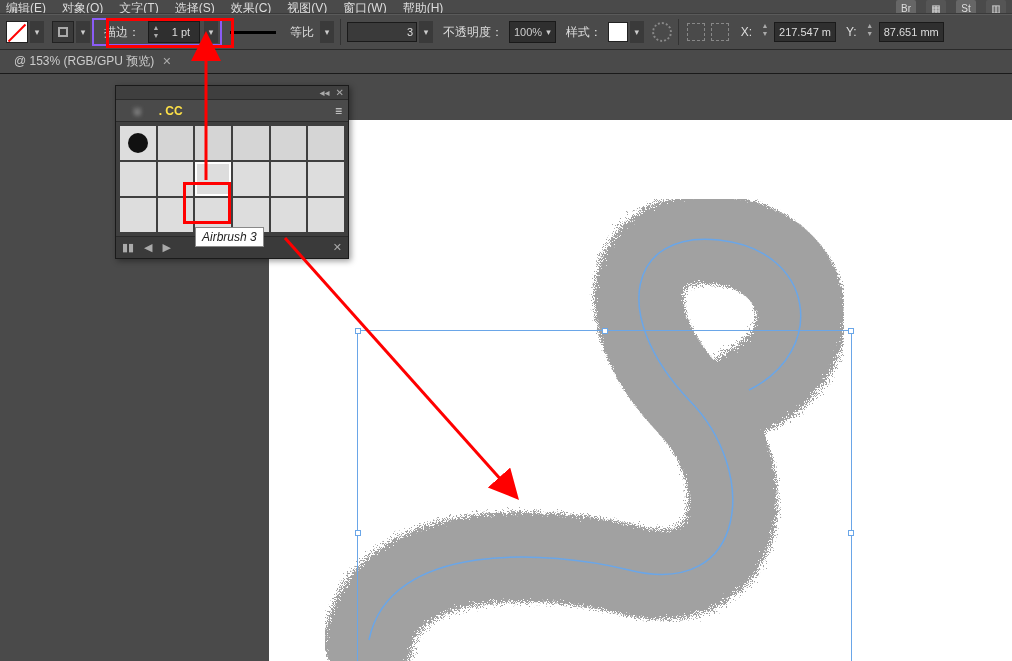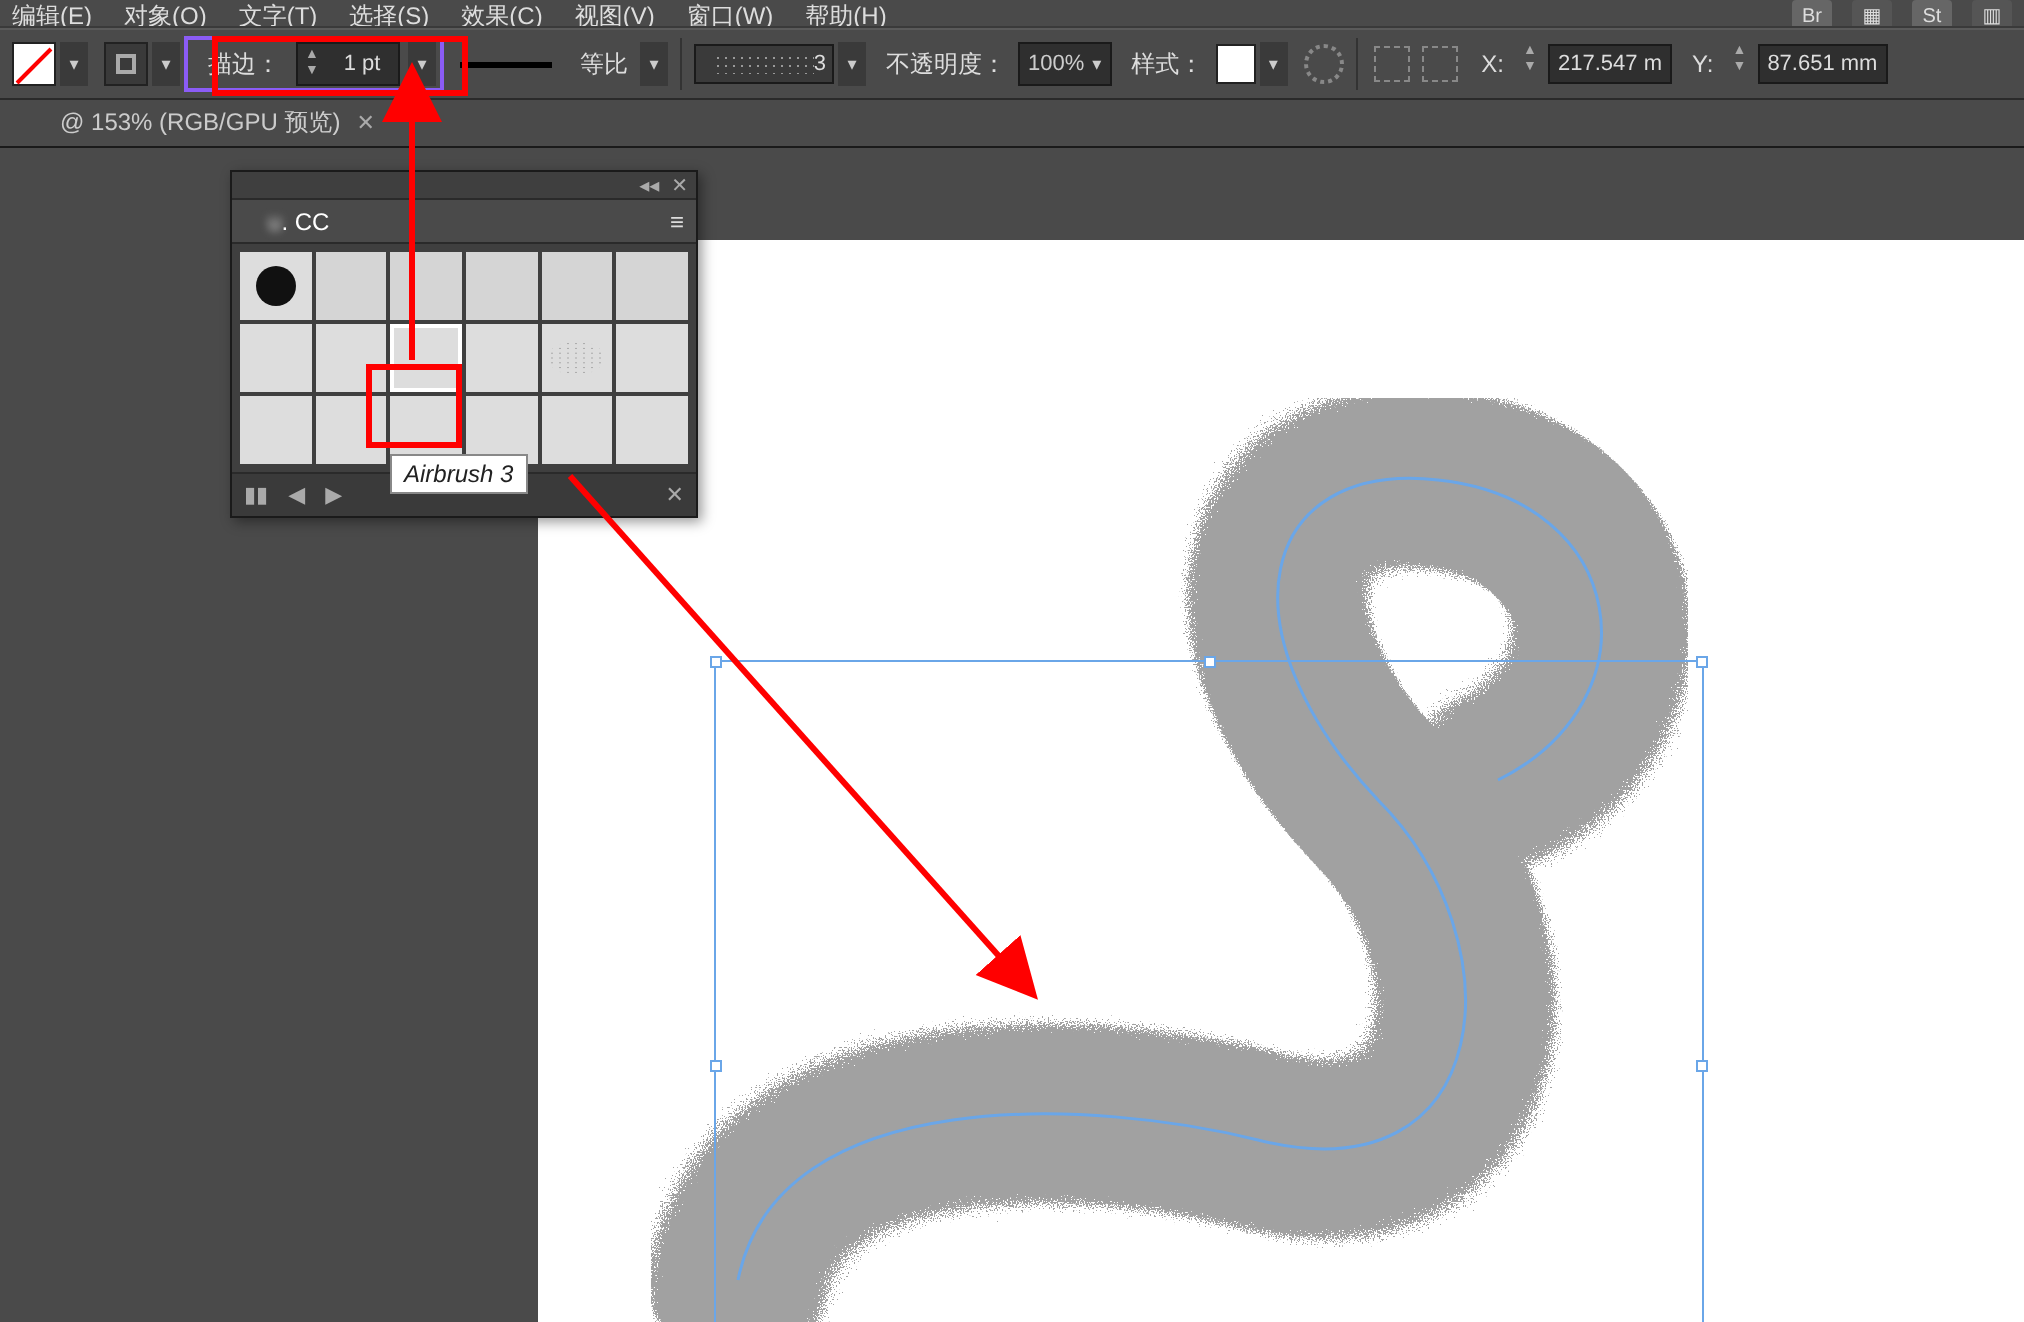--- a/index.html
+++ b/index.html
@@ -25,33 +25,33 @@
 .brushprev .dots { width: 50px; height: 10px; background: radial-gradient(#999 20%, transparent 20%) 0 0/4px 4px;}
 .brushprev .num3 { position:absolute; right:3px; font-size:11px; color:#ddd;}
 .pct-field { background:#2f2f2f; border:1px solid #1a1a1a; height:22px; padding:0 4px; display:flex; align-items:center; font-size:11px; }
 .pct-field .caret { margin-left:4px; font-size:9px;}
 .swatch-wht-dd { width:20px; height:20px; background:#fff; border:1px solid #222;}
 .gear-ic { width:20px;height:20px; border-radius:50%; border:2px dotted #888;}
 .align-ic { width:18px; height:18px; border:1px dashed #888; margin:0 2px;}
 .coord-box { background:#2f2f2f; border:1px solid #1a1a1a; height:20px; padding: 0 4px; display:flex; align-items:center; font-size:11px; color:#ddd; min-width:60px;}
 .sep { width:1px; height:26px; background:#333; margin:0 4px;}
 .tabbar { height: 24px; background:#4a4a4a; display:flex; align-items:center; padding-left:14px; font-size:12px; color:#ccc; border-bottom:1px solid #1a1a1a;}
-.tabbar .tab { display:flex; align-items:center; gap:8px;margin-left:16px;}
+.tabbar .tab { display:flex; align-items:center; gap:8px;}
 .tabbar .x { font-size:11px; color:#aaa; cursor:pointer;}
 .workspace { position:absolute; top:74px; left:0; right:0; bottom:0; background:#4a4a4a;}
 .canvas { position:absolute; left:269px; top:46px; width:743px; height:543px; background:#fff;}
 .bbox { position:absolute; left:357px; top:256px; width:495px; height:405px; border:1px solid #6aa6e8;}
 .handle { position:absolute; width:6px; height:6px; background:#fff; border:1px solid #6aa6e8;}
 .h-tl { left:-3px; top:-3px;} .h-tm { left:50%; margin-left:-3px; top:-3px;} .h-tr { right:-3px; top:-3px;}
 .h-ml { left:-3px; top:50%; margin-top:-3px;} .h-mr { right:-3px; top:50%; margin-top:-3px;}
 .panel { position:absolute; left:115px; top:85px; width:234px; background:#3f3f3f; border:1px solid #1a1a1a; box-shadow: 2px 2px 6px rgba(0,0,0,.4);}
 .panel-top { height: 14px; display:flex; justify-content:flex-end; align-items:center; padding-right:4px; gap:6px; font-size:10px; color:#aaa; border-bottom:1px solid #2a2a2a;}
 .panel-tab { height:22px; display:flex; align-items:center; padding-left:18px; font-size:12px; color:#ddd; background:#4a4a4a; border-bottom:1px solid #2a2a2a;}
 .panel-tab .blurA { filter: blur(2px); }
-.panel-tab .blurB { color:#ffffff; margin-left:0;}
+.panel-tab .blurB { color:#fde047; margin-left:18px;font-weight:bold;}
 .brush-grid { display:grid; grid-template-columns: repeat(6, 1fr); padding:4px; gap:2px; background:#3f3f3f;}
 .brush-cell { height:34px; background:#ddd; display:flex; align-items:center; justify-content:center; position:relative;}
 .brush-cell.dark { background:#d5d5d5;}
 .brush-cell .circ { width:20px; height:20px; border-radius:50%; background:#111;}
 .brush-cell .dotcirc { width:28px; height:28px; border-radius:50%; background: radial-gradient(circle,#666 10%, transparent 10%) 0 0/4px 4px;}
 .brush-cell.sel { outline: 2px solid #fff; outline-offset:-2px;}
 .redbox { position:absolute; border:3px solid #ff0000; pointer-events:none;}
 .panel-bottom { height:22px; background:#3a3a3a; display:flex; align-items:center; padding: 0 6px; gap:10px; border-top:1px solid #2a2a2a;}
 .panel-bottom span { font-size:11px; color:#aaa;}
 .tooltip { position:absolute; left:195px; top:227px; background:#fff; color:#222; font-size:12px; padding:2px 6px; border:1px solid #888; white-space:nowrap; z-index:5;font-style:italic;}

